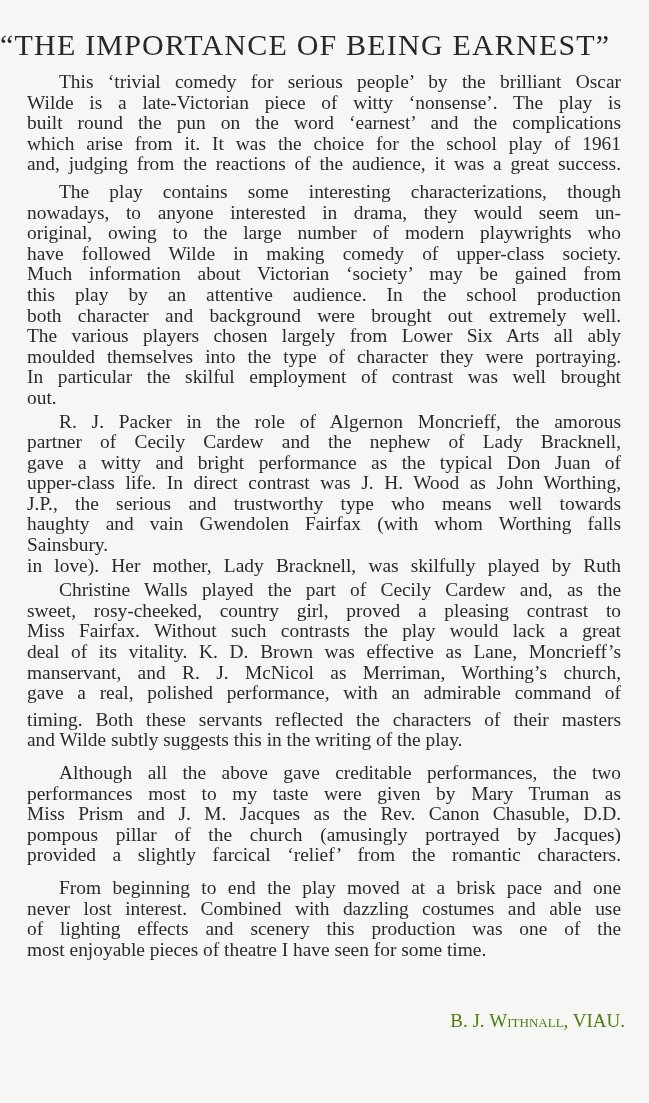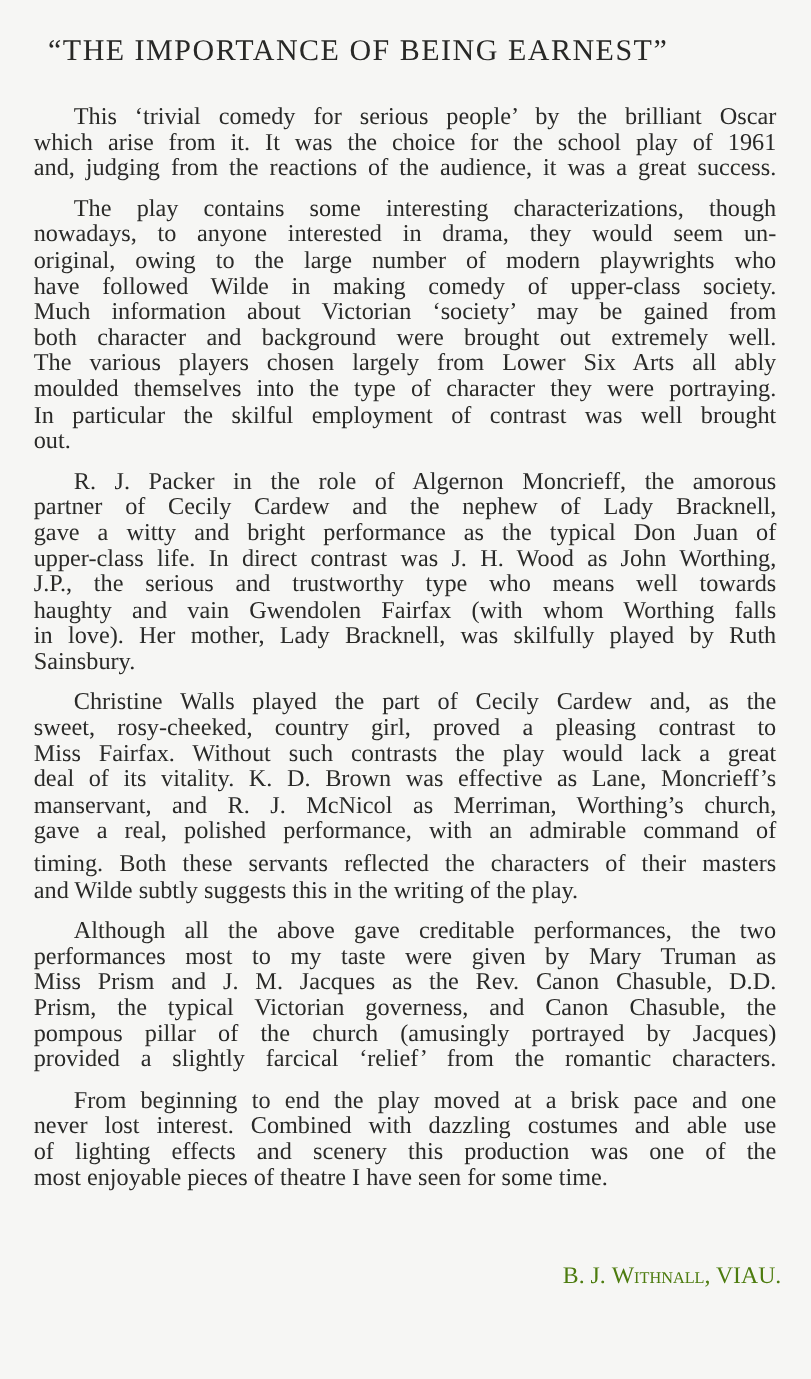--- a/index.html
+++ b/index.html
@@ -22,35 +22,35 @@
     background: #f6f6f4;
     color: #2a2a28;
     font-family: "Liberation Serif", "DejaVu Serif", serif;
   }
   .title {
     position: absolute;
     left: 0;
     width: 573px;
     top: 28px;
     text-align: center;
-    font-size: 24px;
+    font-size: 30px;
     letter-spacing: 1.2px;
     color: #282826;
     margin: 0;
     font-weight: normal;
     white-space: nowrap;
   }
   .body-text {
     position: absolute;
     left: 27px;
     width: 594px;
     top: 72px;
   }
   .para {
-    margin: 12px 0 9px 0;
+    margin: 0 0 9px 0;
     font-size: 19.4px;
     line-height: 20.6px;
     text-align: justify;
     text-align-last: justify;
   }
   .line {
     display: block;
     text-align: justify;
     text-align-last: justify;
     white-space: nowrap;
@@ -76,64 +76,66 @@
 </style>
 </head>
 <body>
 
 <div class="page">
   <h1 class="title">“THE IMPORTANCE OF BEING EARNEST”</h1>
 
   <div class="body-text">
     <div class="para" style="margin-bottom:7px">
       <span class="line indent">This ‘trivial comedy for serious people’ by the brilliant Oscar</span>
+      <span class="line">Wilde is a late-Victorian piece of witty ‘nonsense’.  The play is</span>
+      <span class="line">built round the pun on the word ‘earnest’ and the complications</span>
       <span class="line">which arise from it.  It was the choice for the school play of 1961</span>
       <span class="line" style="text-align-last:justify">and, judging from the reactions of the audience, it was a great success.</span>
     </div>
 
     <div class="para" style="margin-bottom:3px">
       <span class="line indent">The play contains some interesting characterizations, though</span>
       <span class="line">nowadays, to anyone interested in drama, they would seem un-</span>
       <span class="line">original, owing to the large number of modern playwrights who</span>
       <span class="line">have followed Wilde in making comedy of upper-class society.</span>
       <span class="line">Much information about Victorian ‘society’ may be gained from</span>
+      <span class="line">this play by an attentive audience.  In the school production</span>
       <span class="line">both character and background were brought out extremely well.</span>
       <span class="line">The various players chosen largely from Lower Six Arts all ably</span>
       <span class="line">moulded themselves into the type of character they were portraying.</span>
       <span class="line">In particular the skilful employment of contrast was well brought</span>
       <span class="line last">out.</span>
     </div>
 
     <div class="para" style="margin-bottom:4px">
       <span class="line indent">R. J. Packer in the role of Algernon Moncrieff, the amorous</span>
       <span class="line">partner of Cecily Cardew and the nephew of Lady Bracknell,</span>
       <span class="line">gave a witty and bright performance as the typical Don Juan of</span>
       <span class="line">upper-class life.  In direct contrast was J. H. Wood as John Worthing,</span>
       <span class="line">J.P., the serious and trustworthy type who means well towards</span>
       <span class="line">haughty and vain Gwendolen Fairfax (with whom Worthing falls</span>
+      <span class="line last">Sainsbury.</span>
       <span class="line">in love).  Her mother, Lady Bracknell, was skilfully played by Ruth</span>
-      <span class="line last">Sainsbury.</span>
     </div>
 
     <div class="para" style="margin-bottom:12px">
       <span class="line indent">Christine Walls played the part of Cecily Cardew and, as the</span>
       <span class="line">sweet, rosy-cheeked, country girl, proved a pleasing contrast to</span>
       <span class="line">Miss Fairfax.  Without such contrasts the play would lack a great</span>
       <span class="line">deal of its vitality.  K. D. Brown was effective as Lane, Moncrieff’s</span>
       <span class="line">manservant, and R. J. McNicol as Merriman, Worthing’s church,</span>
       <span class="line" style="margin-bottom:6px">gave a real, polished performance, with an admirable command of</span>
       <span class="line">timing.  Both these servants reflected the characters of their masters</span>
       <span class="line last">and Wilde subtly suggests this in the writing of the play.</span>
     </div>
 
     <div class="para" style="margin-bottom:12px">
       <span class="line indent">Although all the above gave creditable performances, the two</span>
       <span class="line">performances most to my taste were given by Mary Truman as</span>
       <span class="line">Miss Prism and J. M. Jacques as the Rev. Canon Chasuble, D.D.</span>
-      <span class="line">Prism, the typical Victorian governess, and Canon Chasuble, the</span>
       <span class="line">pompous pillar of the church (amusingly portrayed by Jacques)</span>
       <span class="line" style="text-align-last:justify">provided a slightly farcical ‘relief’ from the romantic characters.</span>
     </div>
 
     <div class="para">
       <span class="line indent">From beginning to end the play moved at a brisk pace and one</span>
       <span class="line">never lost interest.  Combined with dazzling costumes and able use</span>
       <span class="line">of lighting effects and scenery this production was one of the</span>
       <span class="line last">most enjoyable pieces of theatre I have seen for some time.</span>
     </div>

